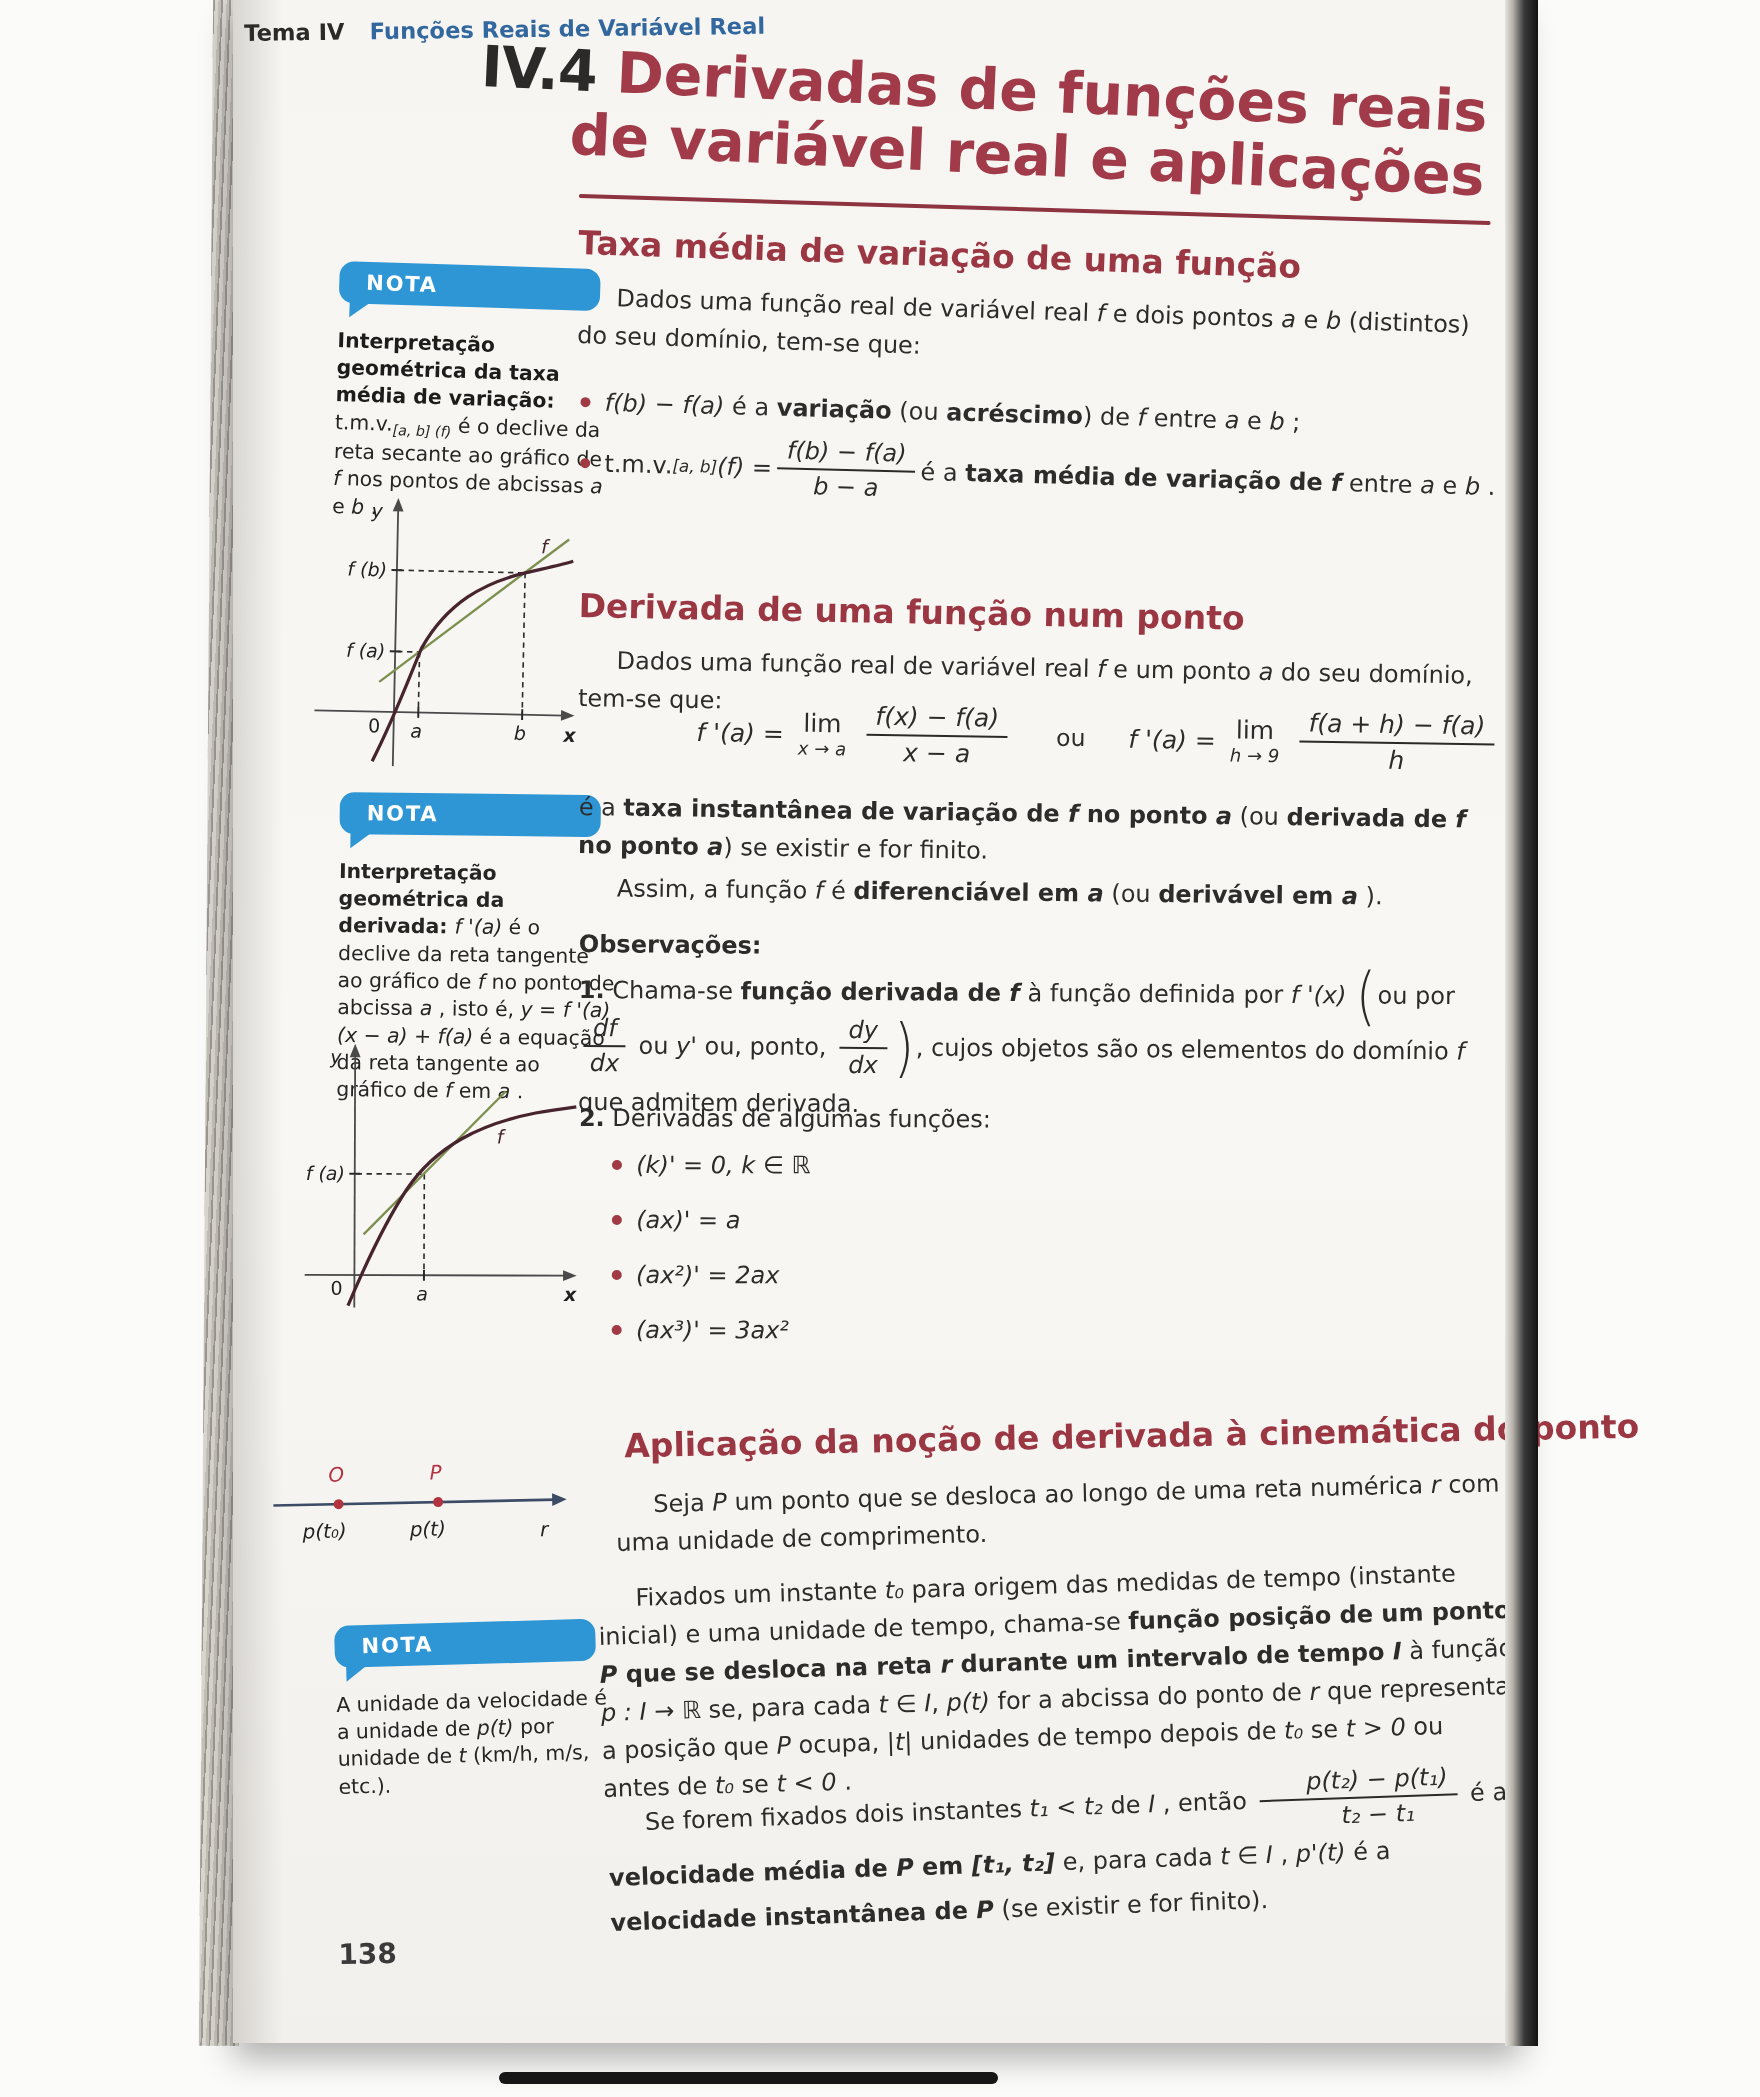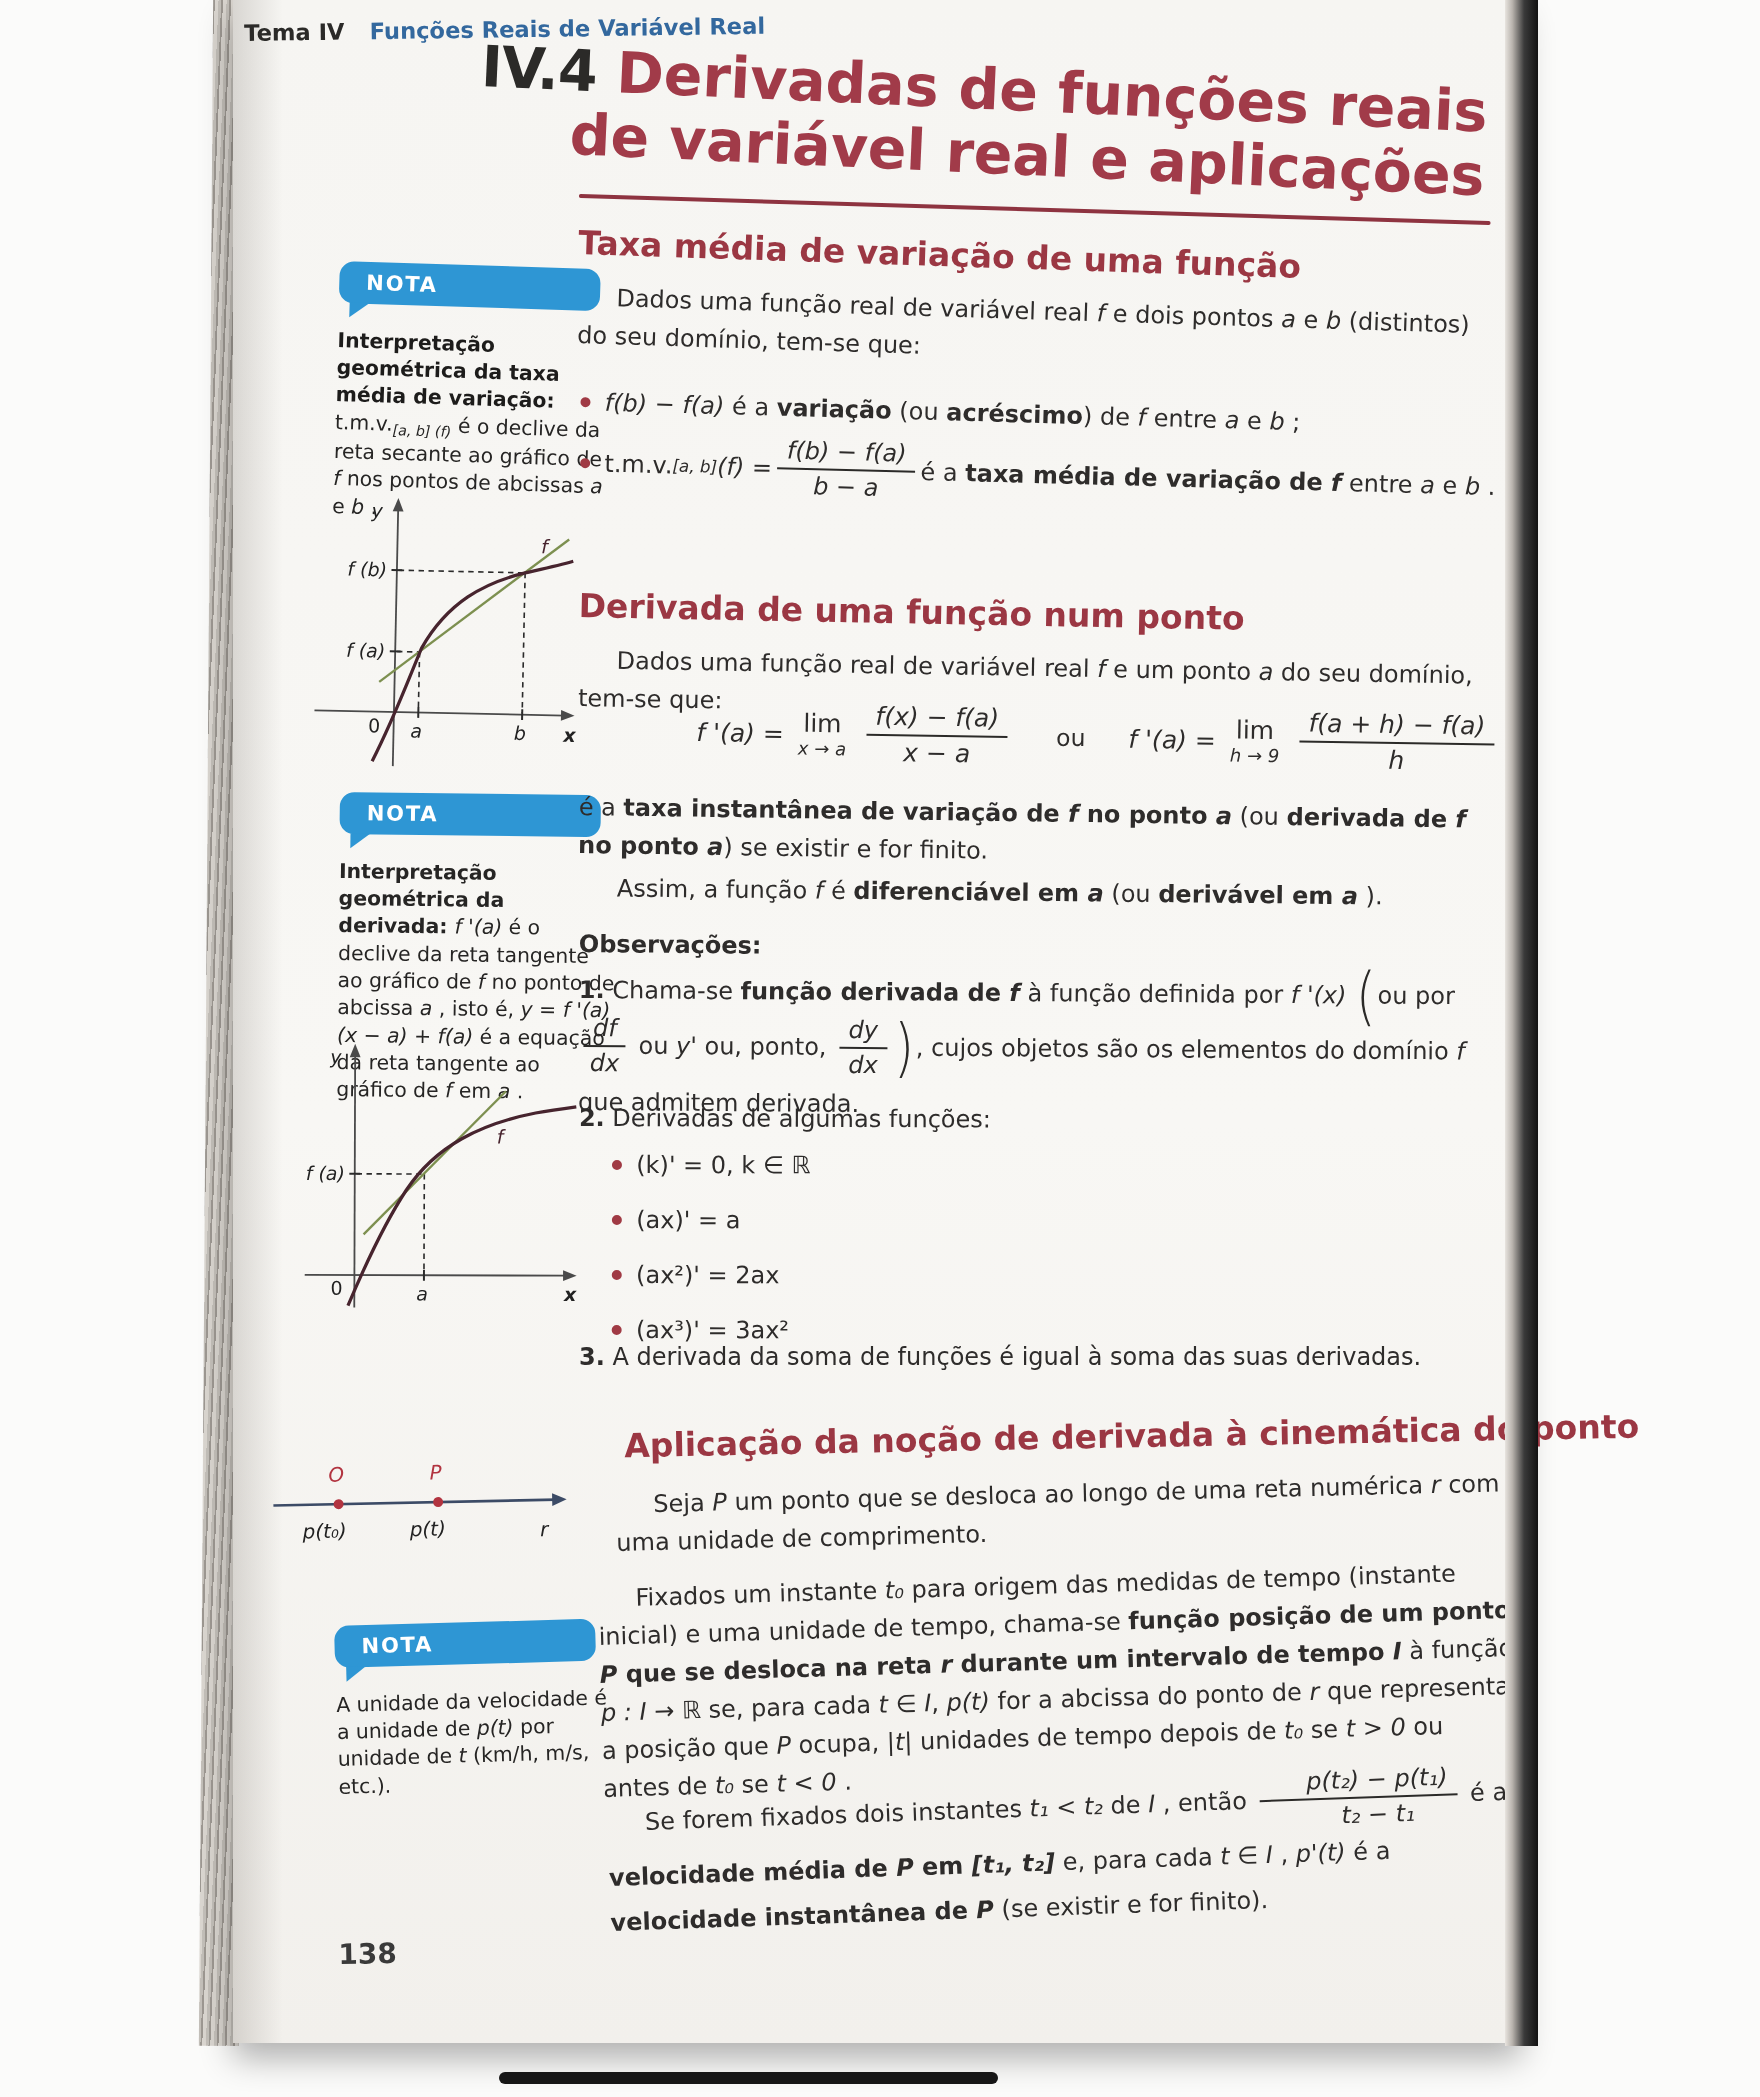--- a/index.html
+++ b/index.html
@@ -59,21 +59,21 @@
   .frac .den{padding-top:2.7px;}
   .lim{display:inline-flex;flex-direction:column;align-items:center;line-height:1;margin:0 7.2px;vertical-align:middle;}
   .lim .l{font-size:25px;}
   .lim .s{font-size:18px;margin-top:4.5px;}
   .formula-row{display:flex;align-items:center;gap:43px;font-size:25px;margin-left:118px;}
   .fgroup{display:inline-flex;align-items:center;gap:7.2px;}
   .orword{font-size:23.5px;}
   .fml{display:inline-flex;align-items:center;}
   .bigparen{display:inline-block;font-size:51px;font-weight:300;transform:scaleY(1.25);vertical-align:middle;color:#2b2a28;margin:0 1.8px;line-height:0;}
   .obs-items .bullet{margin-bottom:19px;}
-  .math{}
+  .math{font-style:italic;}
 
   .pagenum{position:absolute;font-size:28px;font-weight:700;color:#3a3a3a;transform-origin:left top;}
 
   
   .fig{position:absolute;transform-origin:left top;}
   svg text{font-family:"DejaVu Sans","Liberation Sans",sans-serif;}
 </style>
 </head>
 <body>
 
@@ -280,21 +280,20 @@
       <div class="bullet">
           <span class="bdot"></span>
           <span class="math">(ax²)' = 2ax</span>
         </div>
       <div class="bullet">
           <span class="bdot"></span>
           <span class="math">(ax³)' = 3ax²</span>
         </div>
     </div>
 
-    <p class="main-block para" style="top:1339px;width:914px;transform:rotate(0deg);"><span class="b">3.</span><span> A derivada da soma de funções é igual à soma das suas derivadas.</span></p>
 
     <div class="main-block sec-heading" style="top:1427px;padding-left:45px;transform:rotate(-1.1deg);">Aplicação da noção de derivada à cinemática do ponto</div>
 
     <p class="main-block para indent" style="top:1487px;width:896px;margin-left:36px;transform:rotate(-1.4deg);"><span>Seja </span><span class="i">P</span><span> um ponto que se desloca ao longo de uma reta numérica </span><span class="i">r</span><span> com uma unidade de comprimento.</span></p>
 
     <p class="main-block para indent" style="top:1581px;width:914px;margin-left:18px;transform:rotate(-1.7deg);"><span>Fixados um instante </span><span class="i">t₀</span><span> para origem das medidas de tempo (instante inicial) e uma unidade de tempo, chama-se </span><span class="b">função posição de um ponto </span><span class="b i">P</span><span class="b"> que se desloca na reta </span><span class="b i">r</span><span class="b"> durante um intervalo de tempo </span><span class="b i">I</span><span> à função </span><span class="i">p : I → ℝ</span><span> se, para cada </span><span class="i">t ∈ I</span><span>, </span><span class="i">p(t)</span><span> for a abcissa do ponto de </span><span class="i">r</span><span> que representa a posição que </span><span class="i">P</span><span> ocupa, </span><span class="i">|t|</span><span> unidades de tempo depois de </span><span class="i">t₀</span><span> se </span><span class="i">t &gt; 0</span><span> ou antes de </span><span class="i">t₀</span><span> se </span><span class="i">t &lt; 0</span><span> .</span></p>
 
     <p class="main-block para indent" style="top:1793px;width:905px;margin-left:27px;line-height:1.9;transform:rotate(-2deg);">
       <span><span>Se forem fixados dois instantes </span><span class="i">t₁ &lt; t₂</span><span> de </span><span class="i">I</span><span> , então </span></span><span class="frac">
           <span class="num i">p(t₂) − p(t₁)</span>

